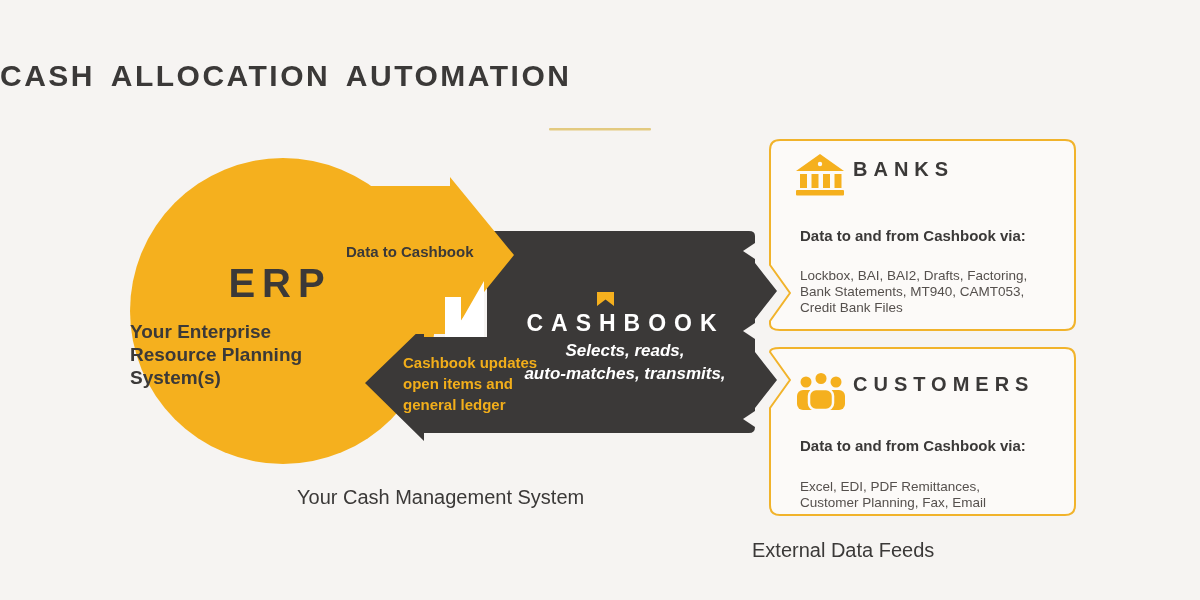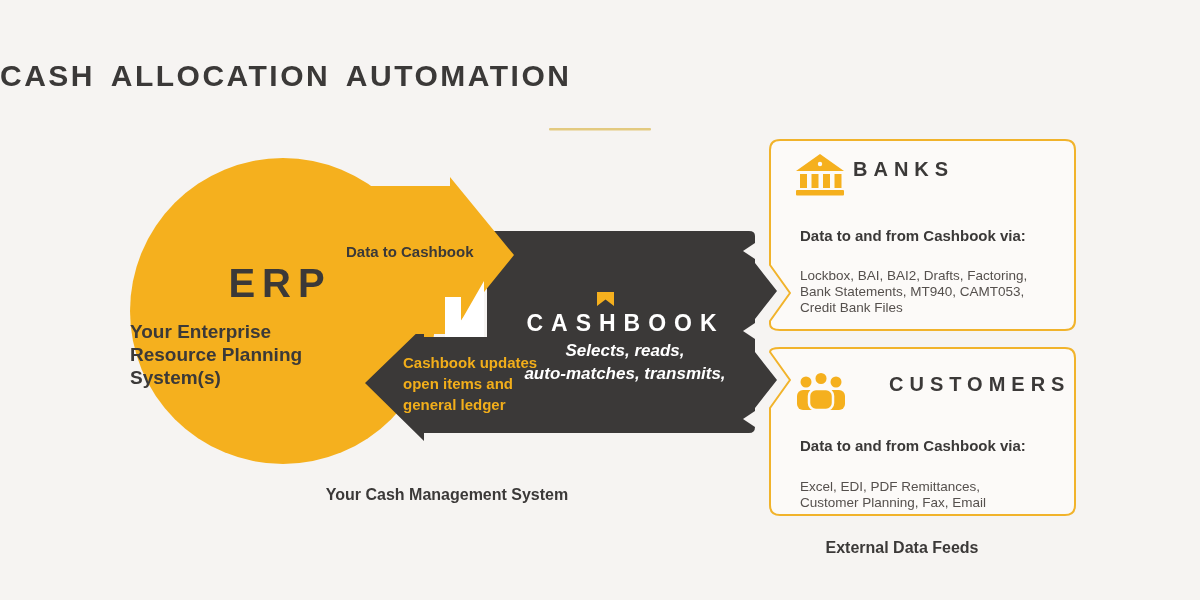--- a/index.html
+++ b/index.html
@@ -26,29 +26,29 @@
   .from-cashbook{left:403px;top:352px;font-size:15px;font-weight:700;line-height:21px;
                  color:var(--yellow_text);}
 
   .cashbook-heading{left:523px;width:205px;top:262px;text-align:center;font-size:23px;
                     font-weight:700;letter-spacing:8px;color:var(--white);margin-top:48px;}
   .cashbook-desc{left:515px;width:220px;top:339px;text-align:center;font-size:17px;
                  font-style:italic;font-weight:600;line-height:23px;color:var(--white);}
 
   .panel-heading{font-size:20px;font-weight:700;letter-spacing:6px;color:var(--text);}
   .banks-heading{left:853px;top:158px;}
-  .customers-heading{left:889px;top:373px;}
+  .customers-heading{left:853px;top:373px;}
   .panel-sub{font-size:15px;font-weight:700;color:var(--text);margin-top:24px;}
   .banks-sub{left:800px;top:203px;}
   .customers-sub{left:800px;top:413px;}
   .panel-list{font-size:13.5px;line-height:16px;color:var(--muted_text);margin-top:36px;}
   .banks-list{left:800px;top:232px;}
   .customers-list{left:800px;top:443px;}
 
-  .caption{font-size:16px;font-weight:700;color:var(--text);text-align:center;}
+  .caption{font-size:20px;font-weight:400;color:var(--text);text-align:left;}
   .cash-mgmt{left:297px;width:300px;top:486px;}
   .external-feeds{left:752px;width:300px;top:539px;}
 </style>
 </head>
 <body>
 
 <div class="stage">
 
   <svg width="1200" height="600" viewBox="0 0 1200 600">
 

